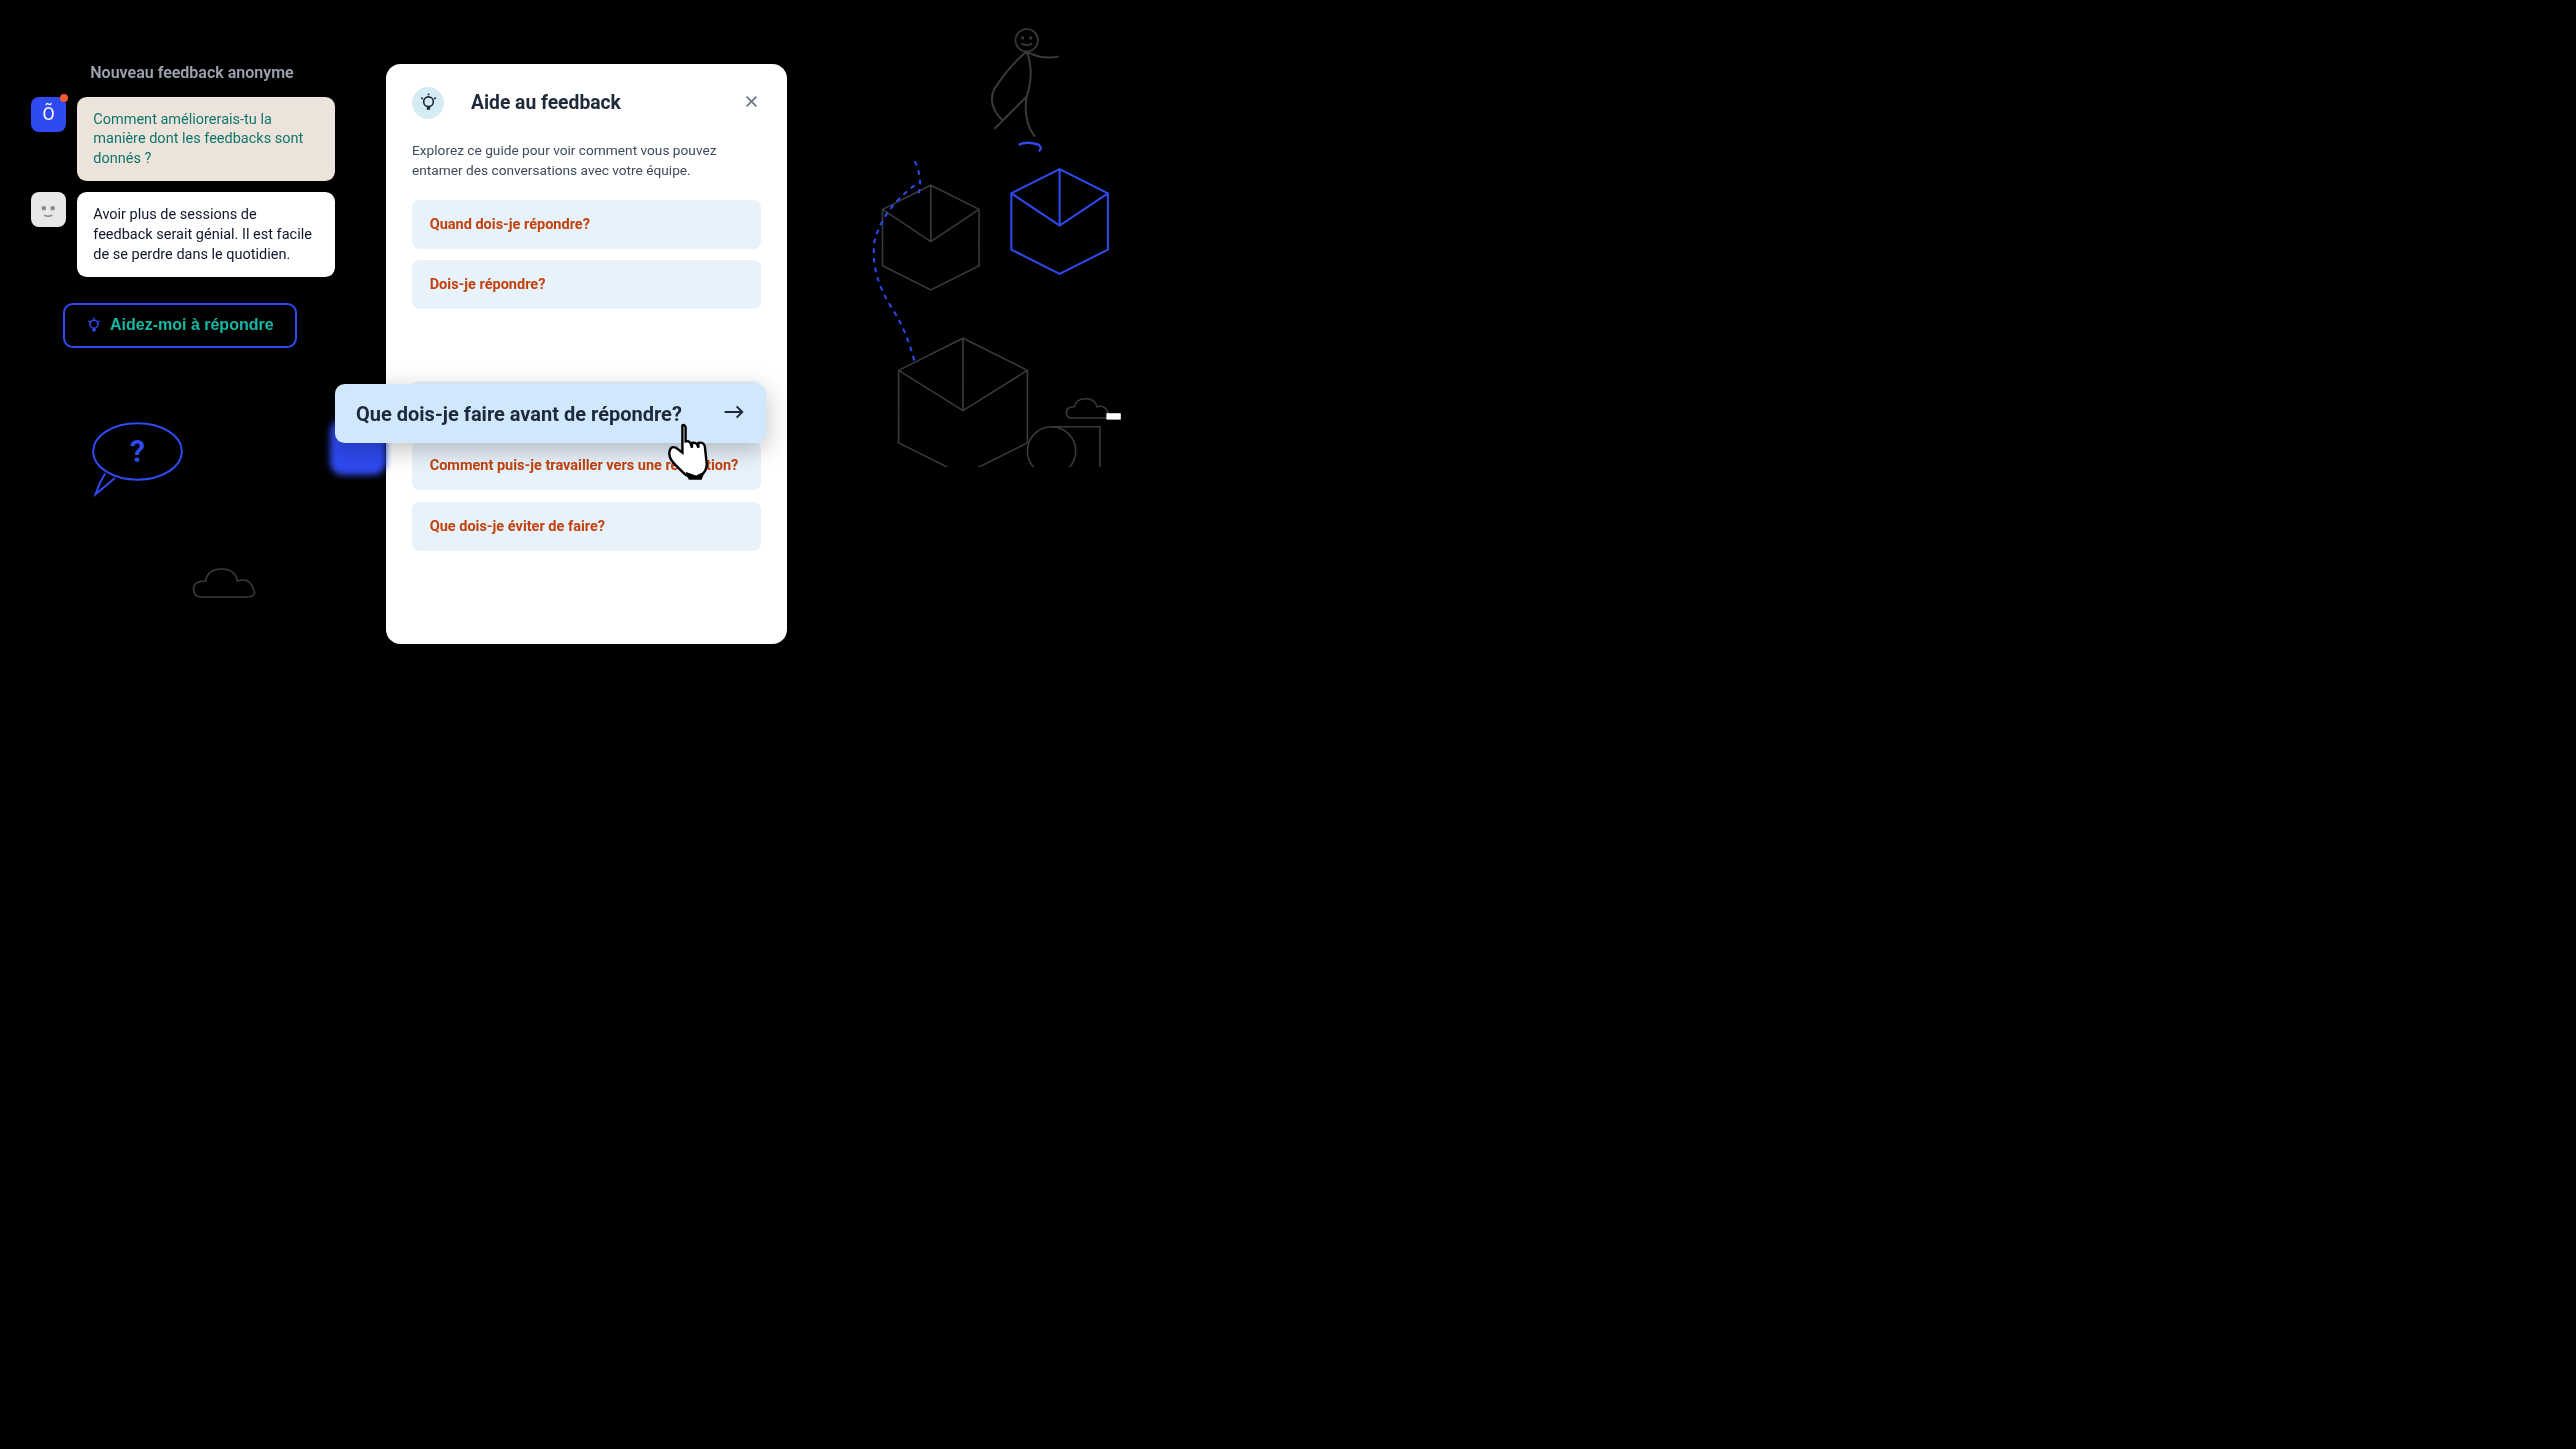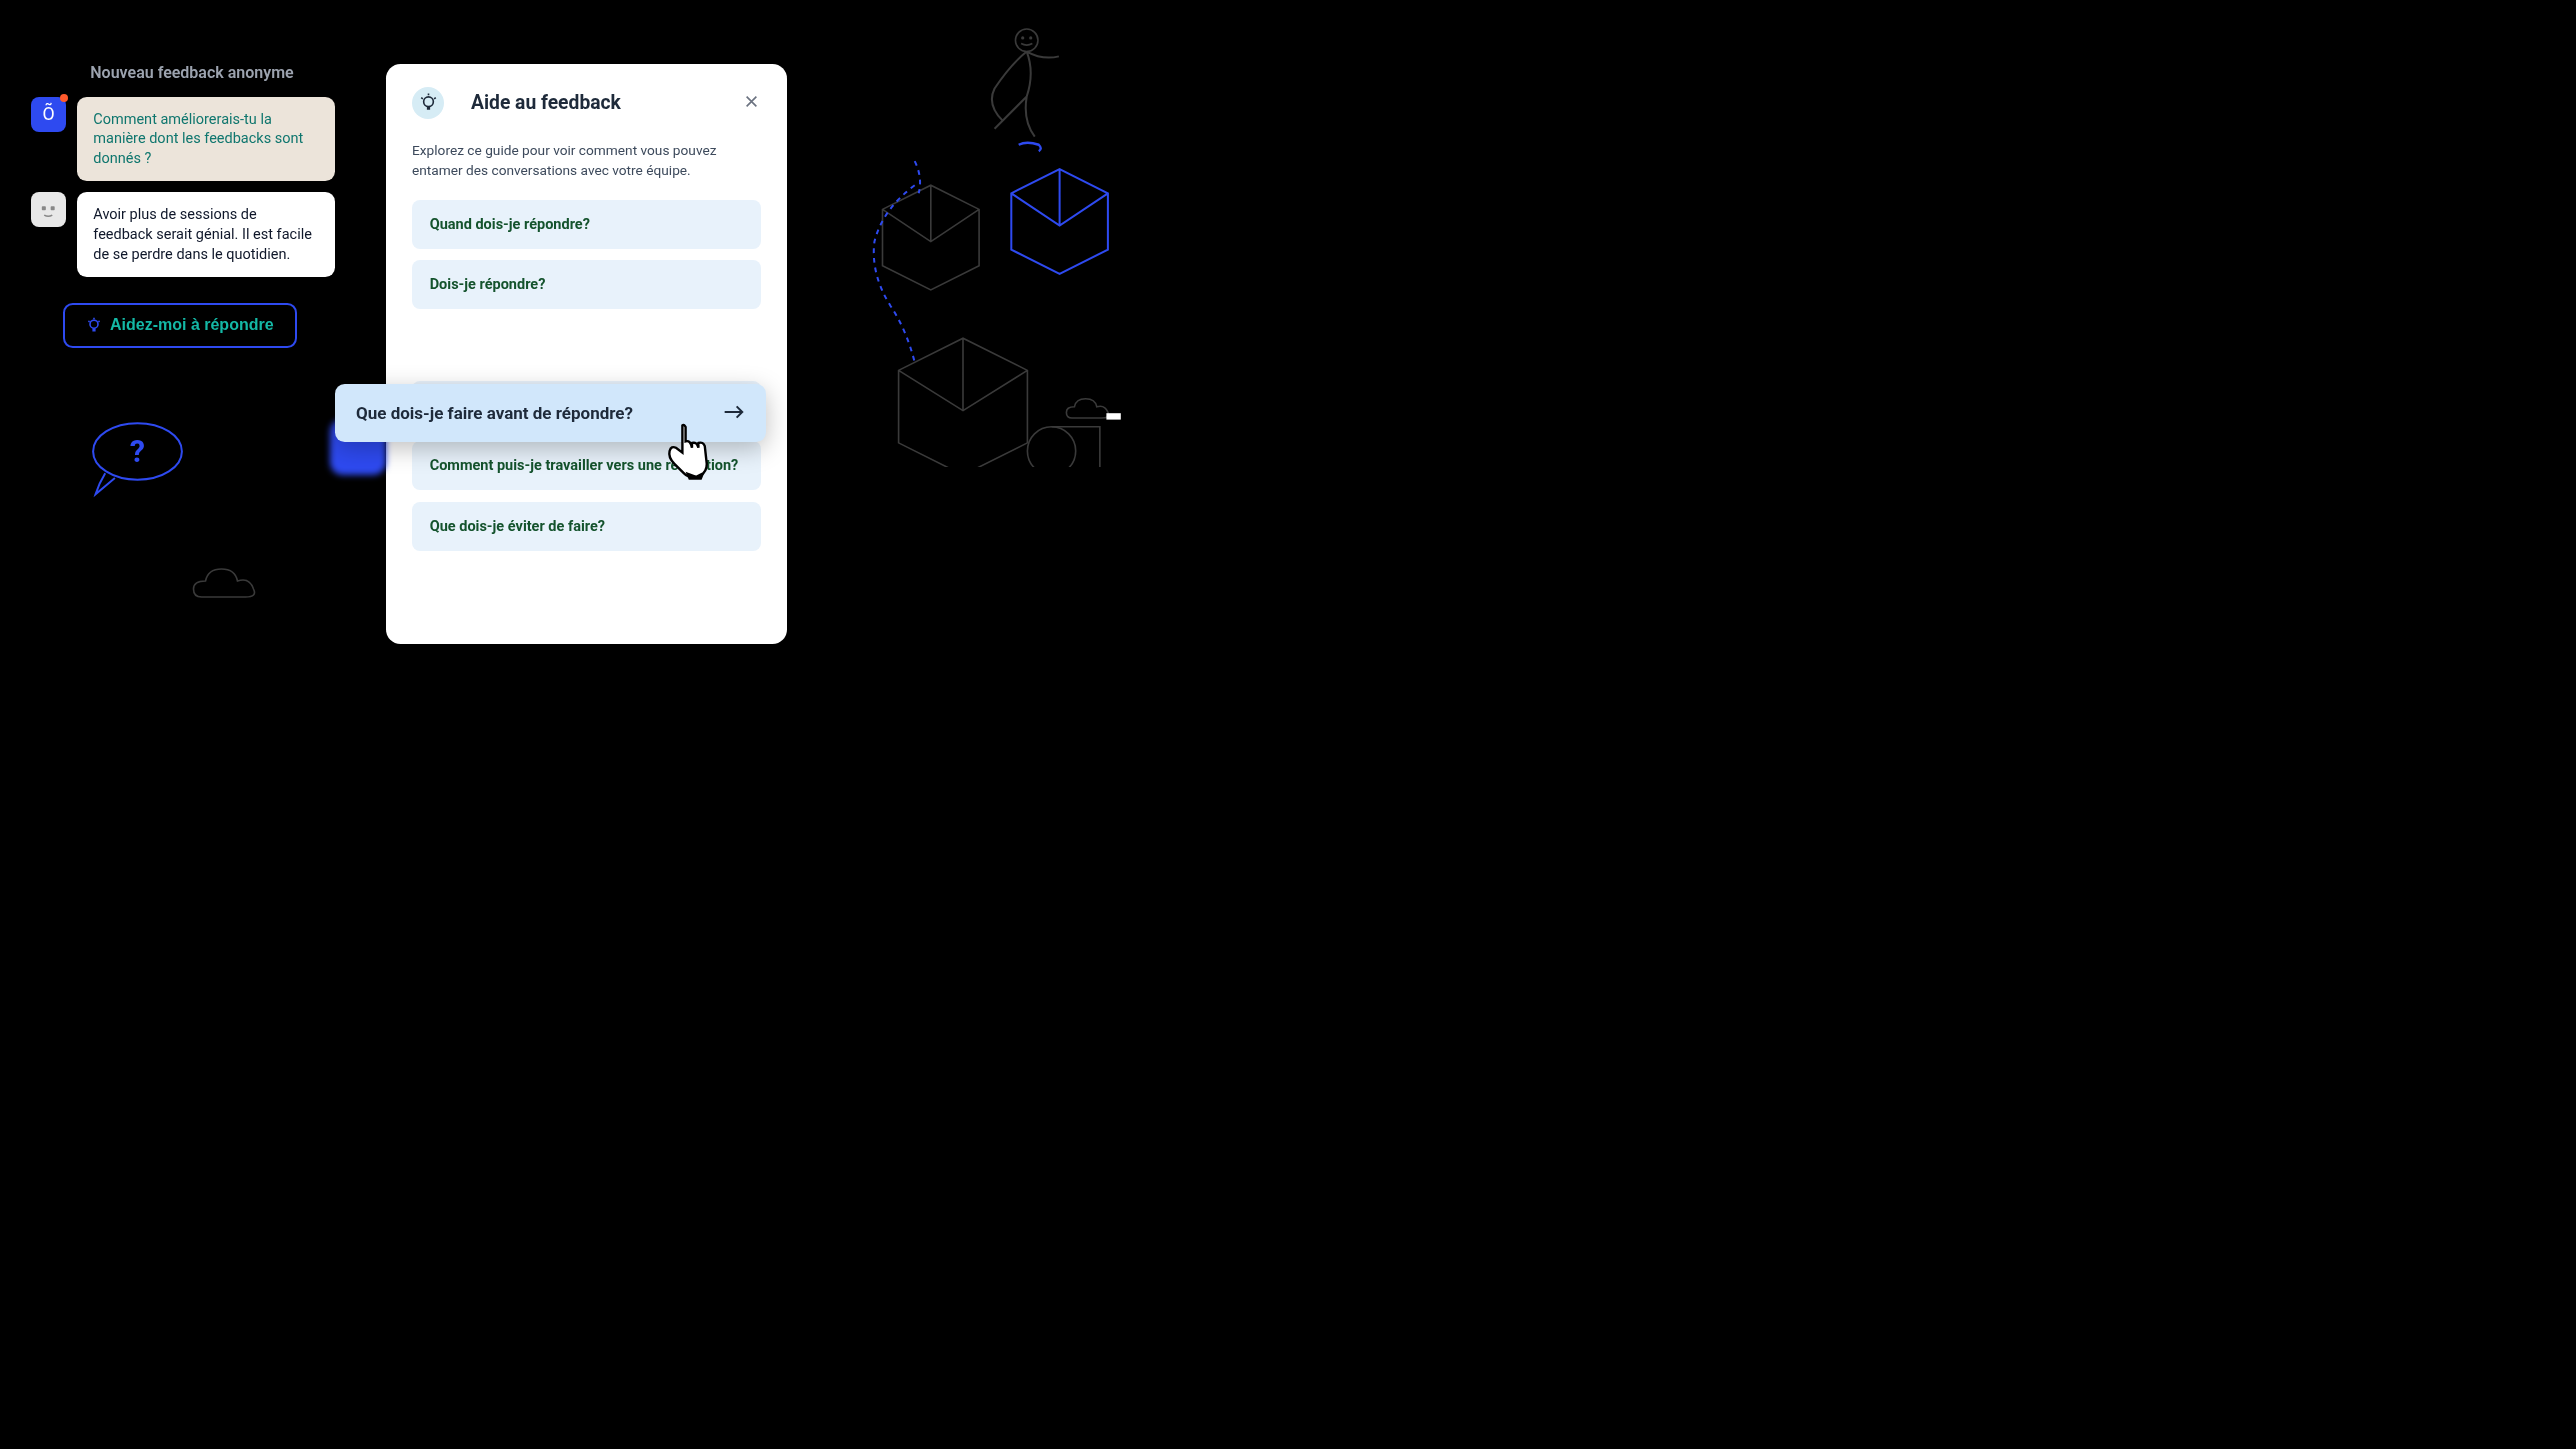--- a/index.html
+++ b/index.html
@@ -150,34 +150,34 @@
   display: flex;
   flex-direction: column;
   gap: 11.3px;
 }
 .question-item {
   background: #e8f2fb;
   border-radius: 8px;
   padding: 16px 17.7px;
   font-size: 14.5px;
   font-weight: 700;
-  color: #14532d;
+  color: #c2410c;
   cursor: pointer;
 }
 
 
 .question-highlight {
   position: absolute;
   left: 335px;
   top: 384px;
   width: 431px;
   background: #d1e7fb;
   border-radius: 9.7px;
   padding: 17.7px 21px;
-  font-size: 17px;
+  font-size: 20px;
   font-weight: 700;
   color: #1e2a3a;
   display: flex;
   align-items: center;
   justify-content: space-between;
   box-shadow: 0 6.4px 24px rgba(0,0,0,0.25);
   z-index: 20;
 }
 .question-highlight-shadow {
   position: absolute;

